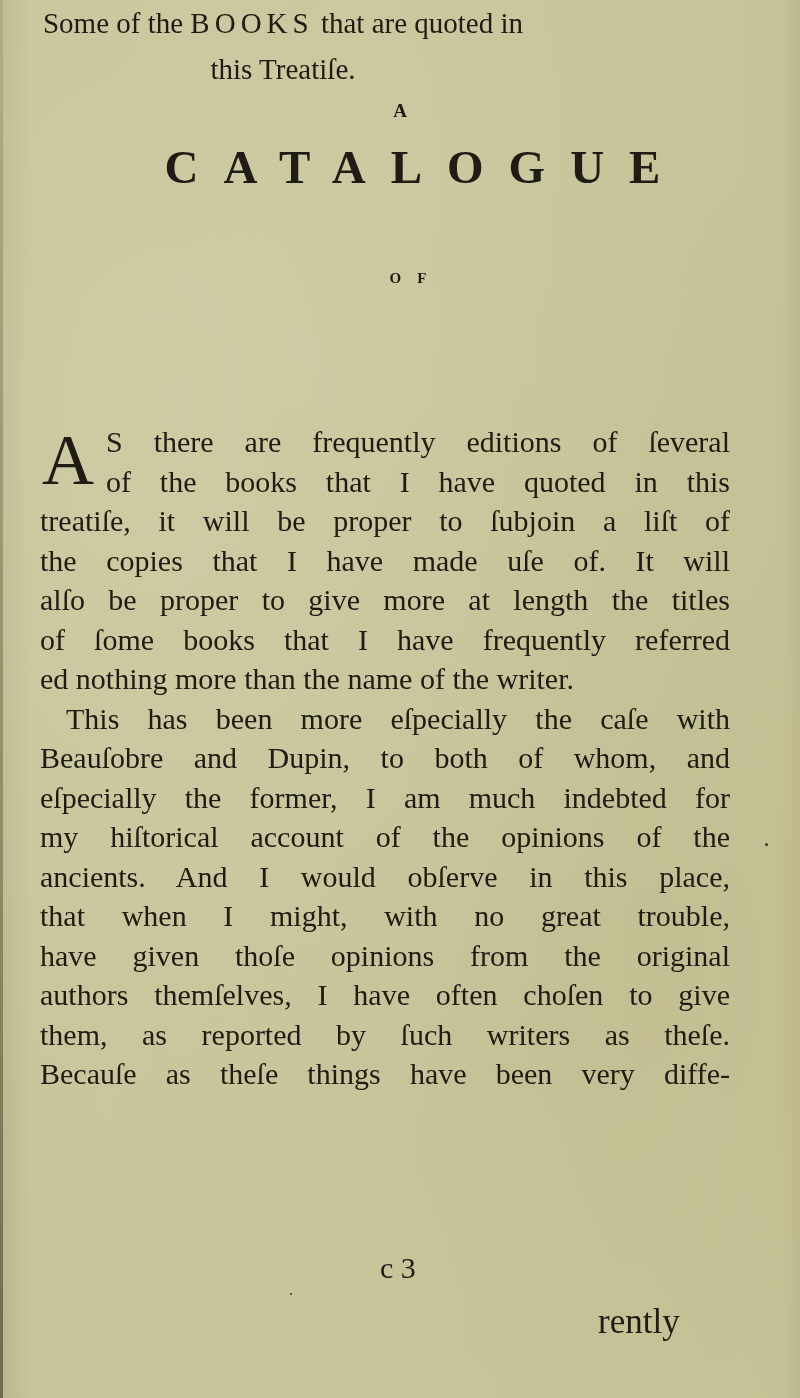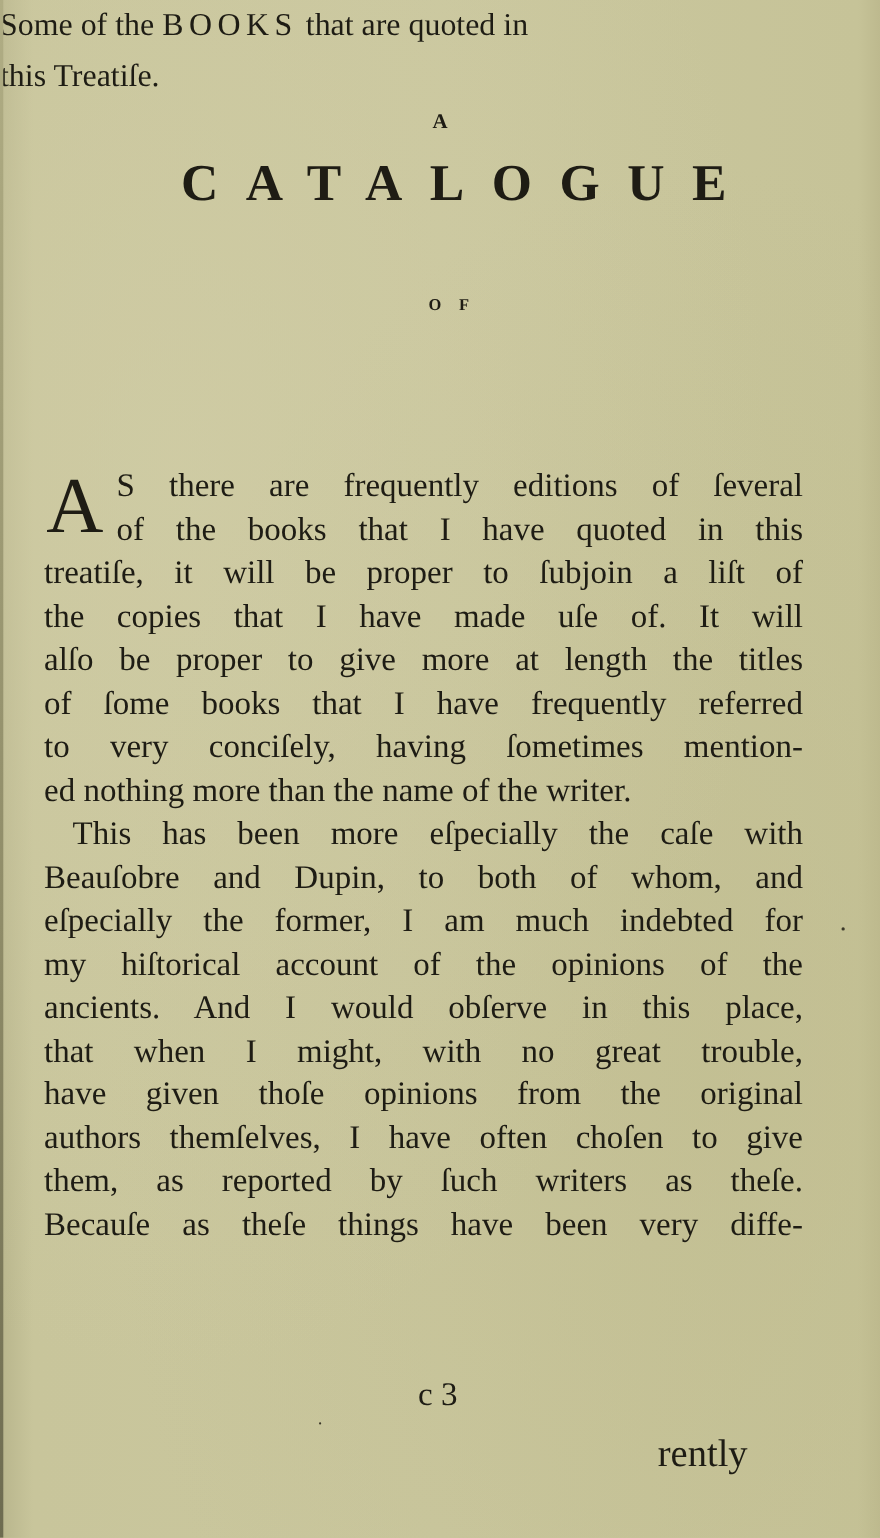--- a/index.html
+++ b/index.html
@@ -16,21 +16,21 @@
   }
   .page { position: absolute; left: 0; top: 0; width: 800px; height: 1398px; }
   .left-edge {
     position: absolute; left: 0; top: 0; width: 3px; height: 1398px;
     background: linear-gradient(180deg, #b0ad84, #8f8c68 60%, #6d6b50);
   }
   .ctr { position: absolute; left: 0; width: 800px; text-align: center; }
   .title-a { top: 100px; font-size: 19px; font-weight: bold; }
   .catalogue { top: 137px; font-size: 47px; letter-spacing: 25px; padding-left: 25px; font-weight: bold; line-height: 60px; }
   .of { top: 270px; font-size: 15px; font-weight: bold; letter-spacing: 16px; padding-left: 16px; }
-  .subtitle { top: 305px; left: 160px; width: 566px; text-align: left; font-size: 29px; line-height: 46px; }
+  .subtitle { top: 305px; left: 160px; width: 566px; text-align: center; font-size: 29px; line-height: 46px; }
   .subtitle .caps { letter-spacing: 5px; }
   .body-text {
     position: absolute; left: 40px; top: 422px; width: 690px;
     font-size: 30px; line-height: 39.5px; text-align: justify;
   }
   .line { display: block; white-space: nowrap; text-align-last: justify; text-align: justify; }
   .line.last { text-align-last: auto; }
   .drop { float: left; font-size: 72px; line-height: 64px; margin: 6px 12px 0 2px; }
   .indent { padding-left: 26px; }
   .footer-sig { position: absolute; top: 1251px; left: 380px; font-size: 30px; }
@@ -55,21 +55,20 @@
   </div>
 
   <div class="body-text">
     <span class="drop">A</span>
     <span class="line">S there are frequently editions of ſeveral</span>
     <span class="line">of the books that I have quoted in this</span>
     <span class="line">treatiſe, it will be proper to ſubjoin a liſt of</span>
     <span class="line">the copies that I have made uſe of.  It will</span>
     <span class="line">alſo be proper to give more at length the titles</span>
     <span class="line">of ſome books that I have frequently referred</span>
-    <span class="line">to very conciſely, having ſometimes mention-</span>
     <span class="line last">ed nothing more than the name of the writer.</span>
     <span class="line indent">This has been more eſpecially the caſe with</span>
     <span class="line">Beauſobre and Dupin, to both of whom, and</span>
     <span class="line">eſpecially the former, I am much indebted for</span>
     <span class="line">my hiſtorical account of the opinions of the</span>
     <span class="line">ancients. And I would obſerve in this place,</span>
     <span class="line">that when I might, with no great trouble,</span>
     <span class="line">have given thoſe opinions from the original</span>
     <span class="line">authors themſelves, I have often choſen to give</span>
     <span class="line">them, as reported by ſuch writers as theſe.</span>

